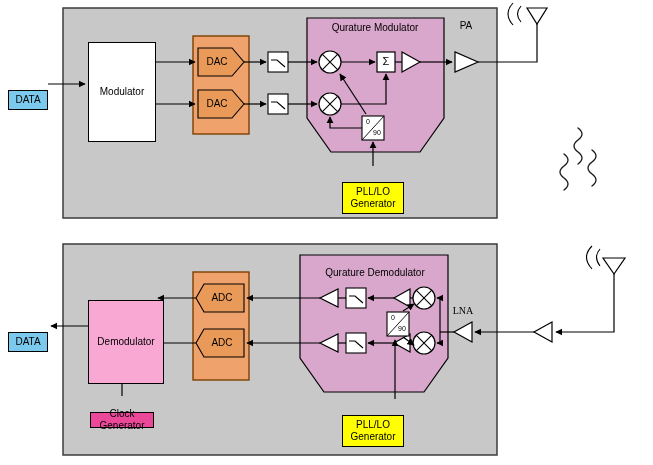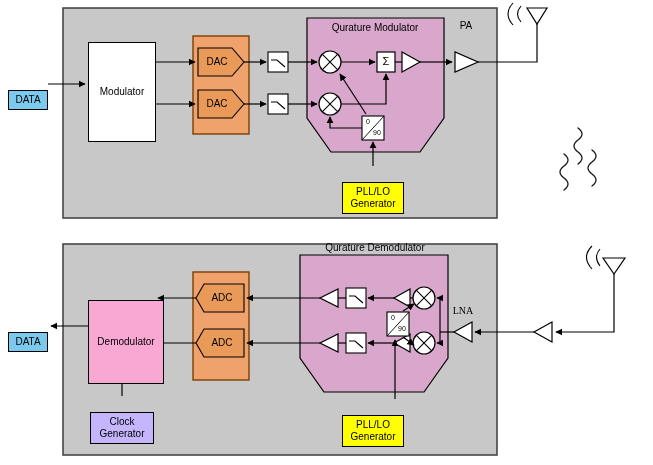--- a/index.html
+++ b/index.html
@@ -146,26 +146,26 @@
   <div class="label" style="left:198px;top:48px;width:38px;height:28px;">DAC</div>
   <div class="label" style="left:198px;top:90px;width:38px;height:28px;">DAC</div>
   <div class="label title" style="left:312px;top:21px;width:126px;height:13px;">Qurature Modulator</div>
   <div class="label" style="left:377px;top:52px;width:18px;height:20px;font-size:11px;">Σ</div>
   <div class="label tiny" style="left:363px;top:117px;width:10px;height:10px;">0</div>
   <div class="label tiny" style="left:370px;top:128px;width:14px;height:10px;">90</div>
   <div class="label" style="left:450px;top:19px;width:32px;height:13px;">PA</div>
   <div class="box pre" style="left: 342px; top: 166px; width: 62px; height: 32px; background-color: rgb(255, 255, 0);">PLL/LO
 Generator</div>
 
-  <div class="label title" style="left:302px;top:241px;width:146px;height:13px;">Qurature Demodulator</div>
+  <div class="label title" style="left:302px;top:266px;width:146px;height:13px;">Qurature Demodulator</div>
   <div class="label" style="left:202px;top:284px;width:40px;height:28px;">ADC</div>
   <div class="label" style="left:202px;top:329px;width:40px;height:28px;">ADC</div>
   <div class="box" style="left: 88px; top: 284px; width: 76px; height: 84px; background-color: #f9a8d4;">Demodulator</div>
   <div class="box" style="left: 8px; top: 316px; width: 40px; height: 20px; background-color: rgb(124, 201, 238);">DATA</div>
-  <div class="box pre" style="left: 90px; top: 396px; width: 64px; height: 32px; background-color: #c4b5fd;">Clock
+  <div class="box pre" style="left: 90px; top: 396px; width: 64px; height: 16px; background-color: #ec4899;">Clock
 Generator</div>
   <div class="box pre" style="left: 342px; top: 399px; width: 62px; height: 32px; background-color: rgb(255, 255, 0);">PLL/LO
 Generator</div>
   <div class="label" style="left:441px;top:304px;width:44px;height:13px;font-family:Liberation Serif, serif;">LNA</div>
   <div class="label tiny" style="left:388px;top:313px;width:10px;height:10px;">0</div>
   <div class="label tiny" style="left:395px;top:324px;width:14px;height:10px;">90</div>
 
 </div>
 
 </body></html>

